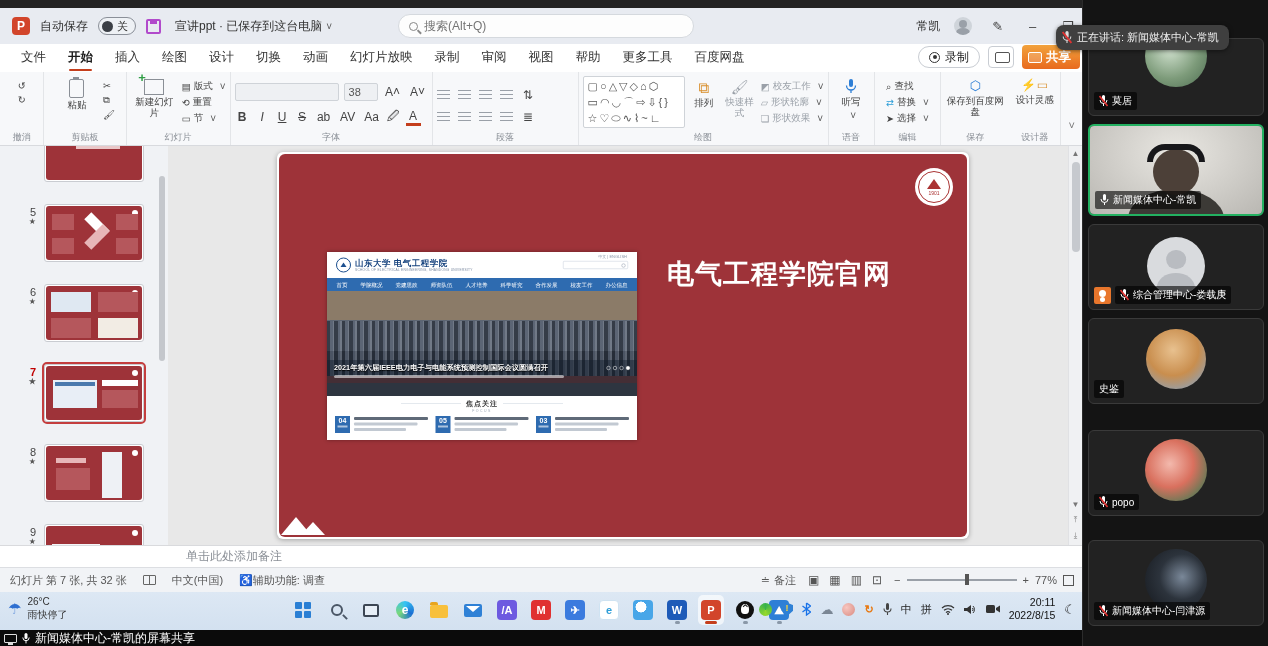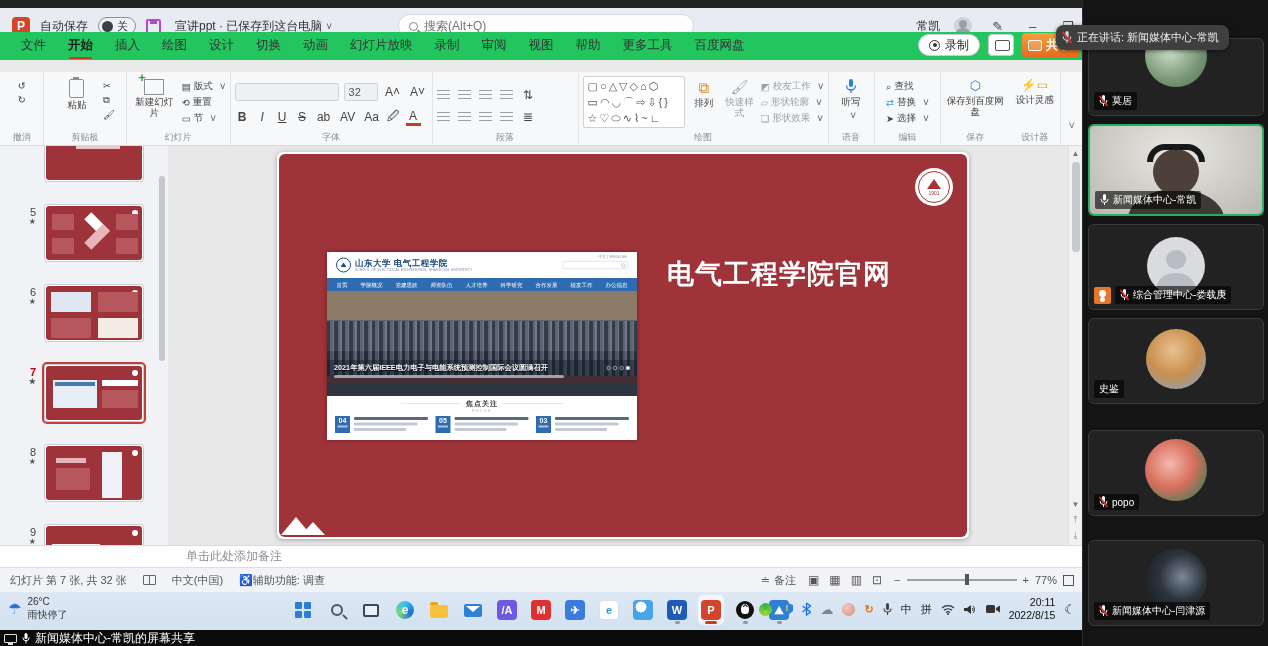--- a/index.html
+++ b/index.html
@@ -26,21 +26,21 @@
   .searchbox input { border:none; outline:none; background:transparent; font-size:12px; color:#444; width:230px; font-family:"Liberation Sans",sans-serif; }
   .tb-right { position:absolute; right:2px; top:8px; height:20px; display:flex; align-items:center; gap:14px; }
   .avatar-sm { width:18px; height:18px; border-radius:50%; background:#cfd4da; position:relative; overflow:hidden; }
   .avatar-sm::before { content:""; position:absolute; left:5px; top:3px; width:8px; height:8px; border-radius:50%; background:#9aa0a8; }
   .avatar-sm::after { content:""; position:absolute; left:2px; top:11px; width:14px; height:9px; border-radius:50%; background:#9aa0a8; }
   .g { font-style:normal; }
   .g::before { content:attr(data-ch); }
   .win-btn { font-size:13px; color:#444; padding:0 6px; }
 
   
-  .tabrow { position:absolute; left:0; top:32px; width:1082px; height:28px; background:#22c55e; display:flex; align-items:flex-start; }
+  .tabrow { position:absolute; left:0; top:44px; width:1082px; height:28px; background:#ffffff; display:flex; align-items:flex-start; }
   .tabs { display:flex; padding-left:10px; }
   .tab { font-size:12.5px; color:#333; padding:5px 11px 7px; position:relative; white-space:nowrap; }
   .tab.active { font-weight:bold; color:#1b1b1b; }
   .tab.active::after { content:""; position:absolute; left:12px; right:12px; bottom:2px; height:2.5px; background:#c43e1c; border-radius:2px; }
   .tabrow-right { position:absolute; right:0; top:1px; display:flex; align-items:center; gap:8px; padding-right:2px; }
   .record-btn { display:flex; align-items:center; gap:5px; border:1px solid #c9cdd3; background:#fff; border-radius:13px; height:22px; padding:0 10px; font-size:12px; color:#222; }
   .rec-dot { width:11px; height:11px; border:1.5px solid #333; border-radius:50%; position:relative; }
   .rec-dot::after { content:""; position:absolute; left:2.5px; top:2.5px; width:4px; height:4px; border-radius:50%; background:#333; }
   .chat-btn { width:26px; height:22px; background:#fff; border:1px solid #c9cdd3; border-radius:4px; position:relative; }
   .chat-btn::before { content:""; position:absolute; left:6px; top:5px; width:13px; height:9px; border:1.5px solid #555; border-radius:2px; }
@@ -309,21 +309,21 @@
               <i class="g" data-ch="▭"></i>
               <span>节</span>
             </span>
         </div>
         <span class="rg-label">幻灯片</span>
       </div>
 
       <div class="rgroup" style="width:232px; flex-direction:column; align-items:flex-start; gap:6px; padding-top:7px;">
         <div class="fontrow">
           <span class="fontbox"></span>
-          <span class="sizebox">32</span>
+          <span class="sizebox">38</span>
           <i class="g fglyph" data-ch="A˄" style="width:20px"></i>
           <i class="g fglyph" data-ch="A˅" style="width:20px"></i>
         </div>
         <div class="fontrow">
           <i class="g fglyph" data-ch="B" style="font-weight:bold"></i>
           <i class="g fglyph" data-ch="I" style="font-style:italic"></i>
           <i class="g fglyph" data-ch="U" style="text-decoration:underline"></i>
           <i class="g fglyph" data-ch="S" style="text-decoration:line-through"></i>
           <i class="g fglyph" data-ch="ab" style="width:18px"></i>
           <i class="g fglyph" data-ch="AV" style="width:20px"></i>

